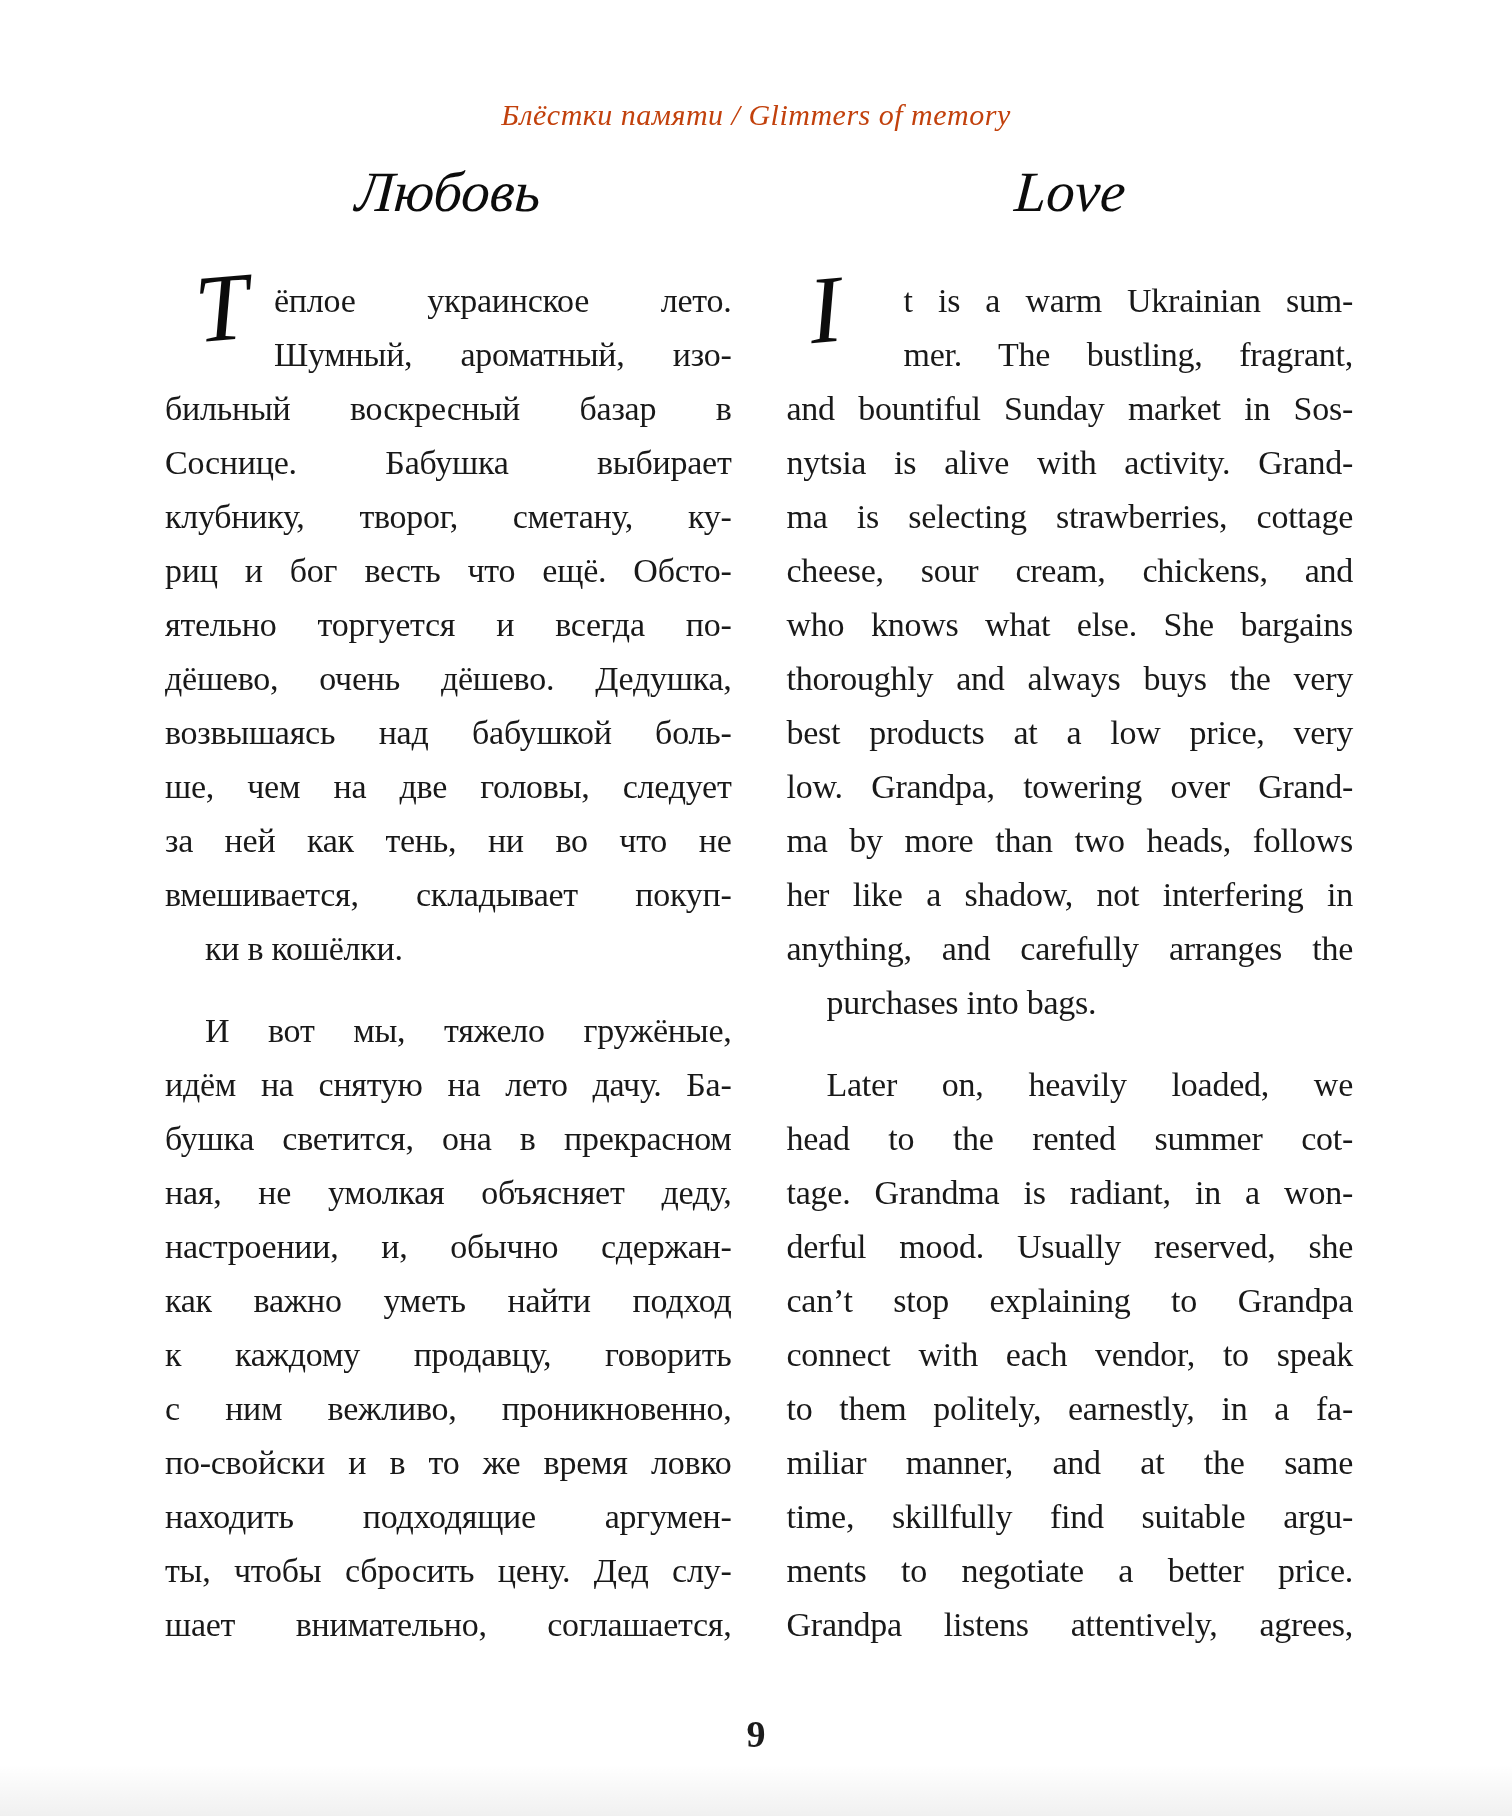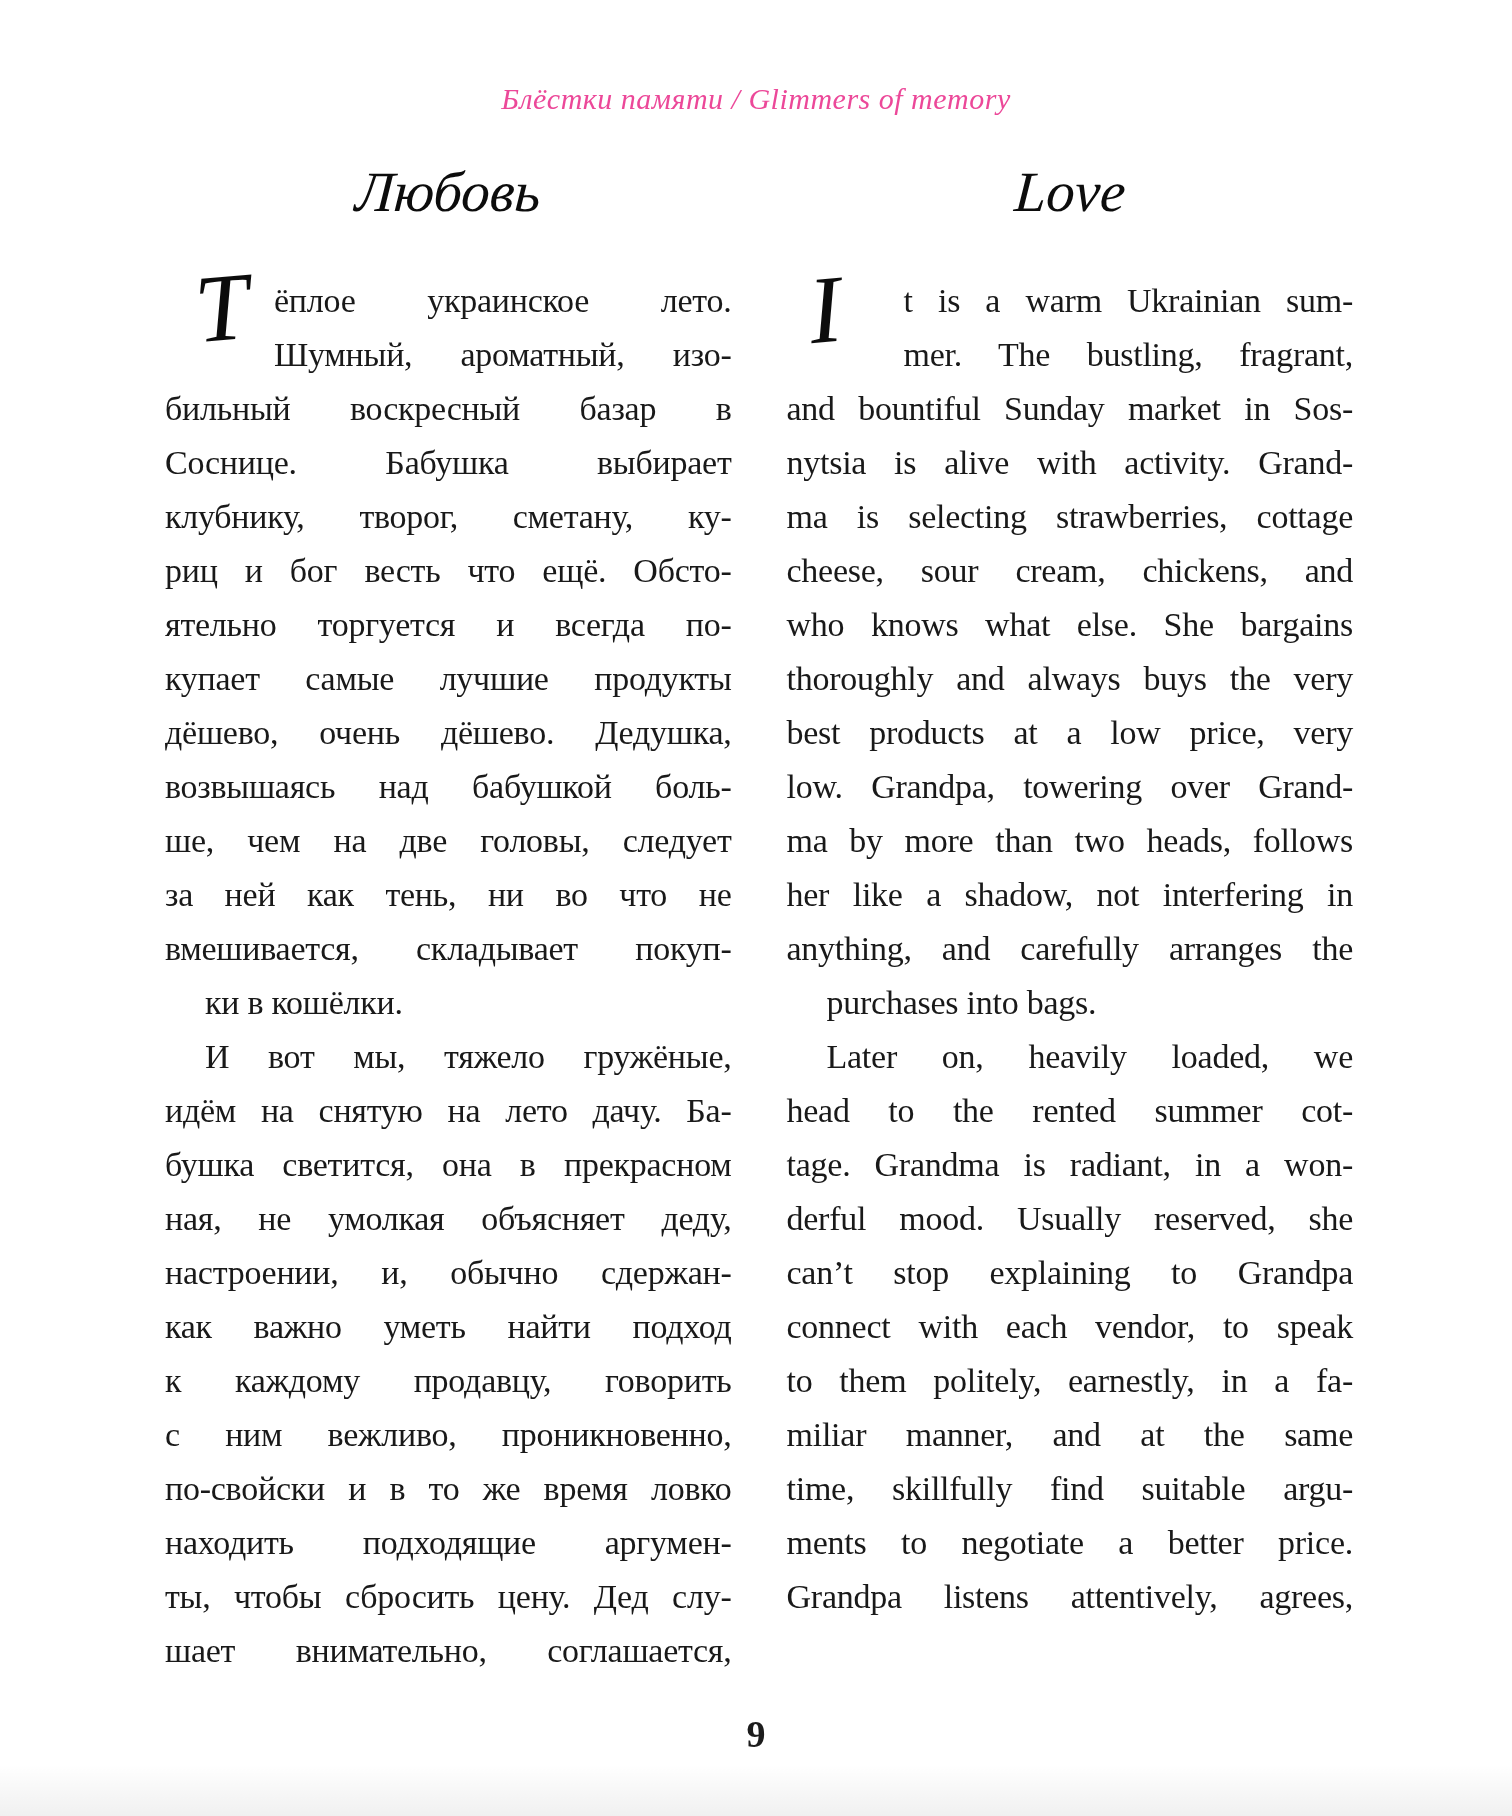--- a/index.html
+++ b/index.html
@@ -5,25 +5,25 @@
   html,body{margin:0;padding:0;background:#ffffff;}
   .page{
     position:relative;
     width:1512px;height:1816px;
     background:#ffffff;
     font-family:"Liberation Serif","DejaVu Serif",serif;
     color:#191919;
     overflow:hidden;
   }
   .running-header{
-    position:absolute;top:82px;left:0;width:1512px;
+    position:absolute;top:98px;left:0;width:1512px;
     text-align:center;
     font-style:italic;
     font-size:30px;line-height:34px;
-    color:#ec4899;
+    color:#c2410c;
     letter-spacing:0.5px;
   }
   .titles-row,.columns-row{
     position:absolute;left:165px;width:1188px;
     display:flex;gap:55px;
   }
   .titles-row{top:160px;}
   .title-cell{
     flex:1 1 0;
     text-align:center;
@@ -36,21 +36,21 @@
   .col{flex:1 1 0;position:relative;font-size:34px;letter-spacing:-0.25px;}
   .para{position:relative;}
   .line{
     height:54px;line-height:54px;
     text-align:justify;
     -moz-text-align-last:justify;
     text-align-last:justify;
     white-space:normal;
   }
   .line.flush{text-align-last:left;margin-left:40px;-moz-text-align-last:left;}
-  .line.indent-line{text-indent:40px;}
+  .line.indent-line{text-indent:40px;margin-top:28px;}
   .col-russian .line.dc-line{margin-left:109px;}
   .col-english .line.dc-line{margin-left:117px;}
   .dropcap{
     position:absolute;
     font-style:italic;
     font-size:96px;line-height:96px;
     color:#0c0c0c;
     transform:rotate(-5deg);
     letter-spacing:0;
   }
@@ -87,21 +87,20 @@
       <div class="para">
         <div class="dropcap">Т</div>
         <div class="lines">
             <div class="line dc-line">ёплое украинское лето.</div>
             <div class="line dc-line">Шумный, ароматный, изо-</div>
             <div class="line">бильный воскресный базар в</div>
             <div class="line">Соснице. Бабушка выбирает</div>
             <div class="line">клубнику, творог, сметану, ку-</div>
             <div class="line">риц и бог весть что ещё. Обсто-</div>
             <div class="line">ятельно торгуется и всегда по-</div>
-            <div class="line">купает самые лучшие продукты</div>
             <div class="line">дёшево, очень дёшево. Дедушка,</div>
             <div class="line">возвышаясь над бабушкой боль-</div>
             <div class="line">ше, чем на две головы, следует</div>
             <div class="line">за ней как тень, ни во что не</div>
             <div class="line">вмешивается, складывает покуп-</div>
             <div class="line flush">ки в кошёлки.</div>
           </div>
       </div>
       <div class="para">
         <div class="lines">

